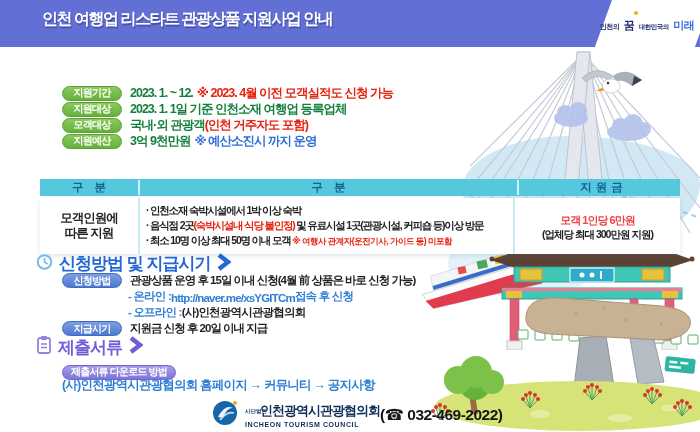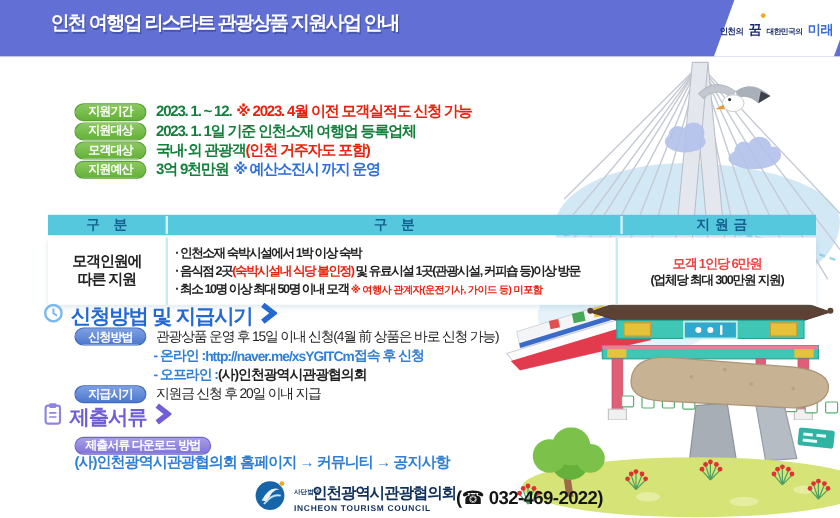--- a/index.html
+++ b/index.html
@@ -49,21 +49,21 @@
     border-left:2px solid #c8eaf2;border-right:2px solid #c8eaf2;box-sizing:border-box;}
   .cond-line{font-size:10.5px;font-weight:bold;color:#222;letter-spacing:-1.2px;line-height:15px;white-space:nowrap;}
   .cond-red{color:#e8220f;}
   .cond-small{font-size:8.5px;color:#e8220f;letter-spacing:-0.5px;}
   .ct-amt{display:flex;flex-direction:column;justify-content:center;align-items:center;text-align:center;}
   .amt1{font-size:11px;font-weight:bold;color:#ef4444;letter-spacing:-1px;line-height:16px;text-align:center;}
   .amt2{font-size:10.5px;font-weight:bold;color:#222;letter-spacing:-1px;line-height:13px;}
   
   .ap-items{position:absolute;left:62px;top:273px;z-index:3;}
   .ap-row{display:flex;align-items:flex-end;height:15px;margin-bottom:1px;white-space:nowrap;}
-  .ap-text{margin-left:8px;font-size:11.5px;font-weight:normal;color:#1f1f1f;letter-spacing:-1px;}
+  .ap-text{margin-left:8px;font-size:11.5px;font-weight:bold;color:#1f1f1f;letter-spacing:-1px;}
   .ap-sub{margin-left:66px;font-size:11.5px;font-weight:bold;letter-spacing:-0.8px;}
   .b-blue{color:#2f7fd6;} .b-dark{color:#222;}
   
   .doc-badge{position:absolute;left:62px;top:361px;z-index:3;}
   .doc-path{position:absolute;left:62px;top:377px;z-index:3;font-size:12.5px;font-weight:bold;
     color:#2f7fd6;letter-spacing:-0.8px;white-space:nowrap;}
   
   .footer{position:absolute;left:212px;top:399px;display:flex;align-items:center;z-index:3;white-space:nowrap;}
   .org{margin-left:6px;display:flex;flex-direction:column;}
   .org-row{display:flex;align-items:center;}

